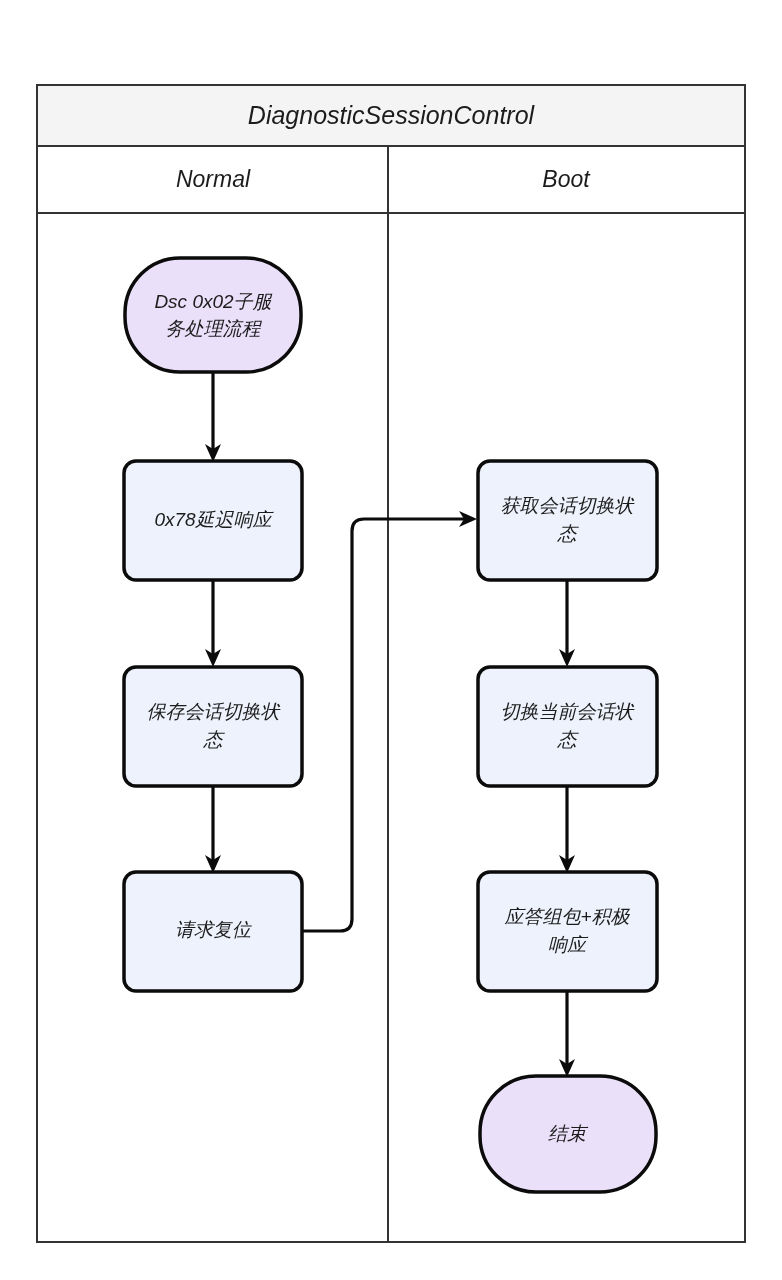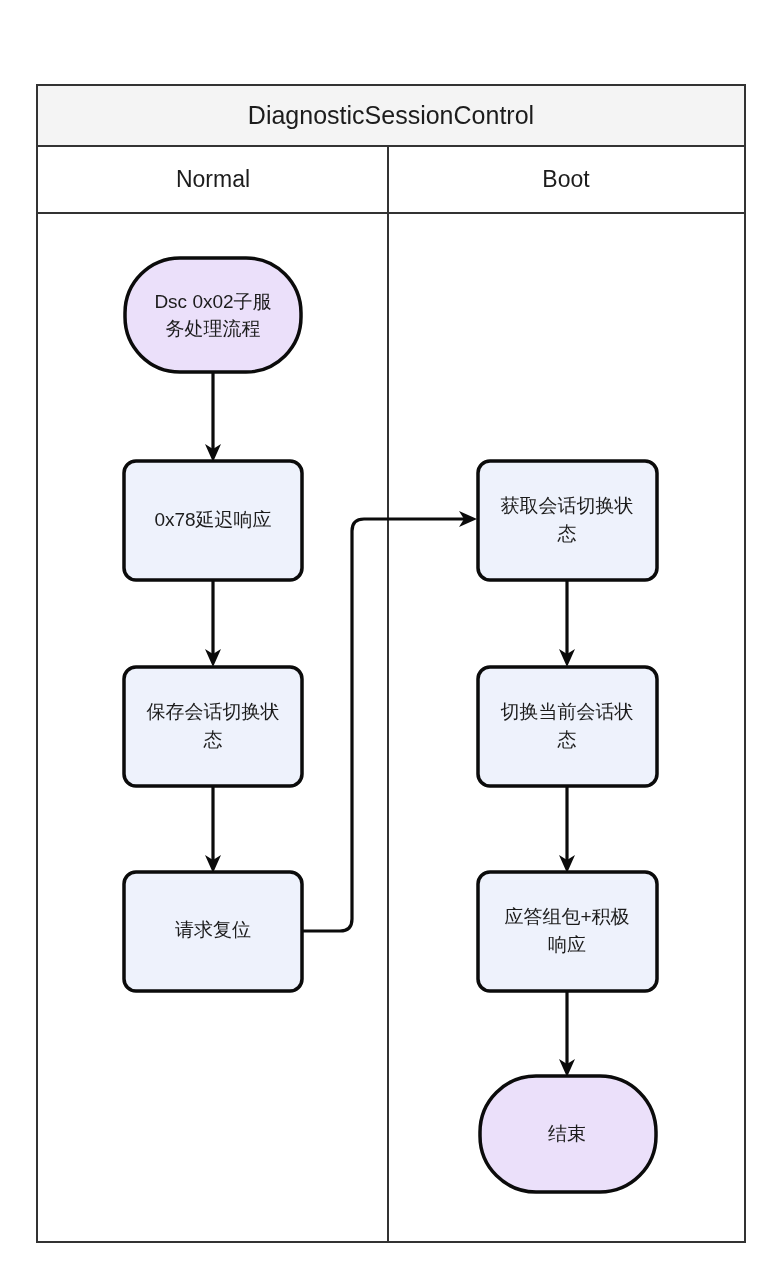--- a/index.html
+++ b/index.html
@@ -14,20 +14,21 @@
     font-family: "Liberation Sans", "DejaVu Sans", sans-serif;
     overflow: hidden;
   }
 
   #diagram-root {
     position: absolute;
     left: 0;
     top: 0;
     width: 782px;
     height: 1280px;
+    font-style: italic;
   }
 
   svg.flow-svg {
     position: absolute;
     left: 0;
     top: 0;
     width: 782px;
     height: 1280px;
     display: block;
   }

